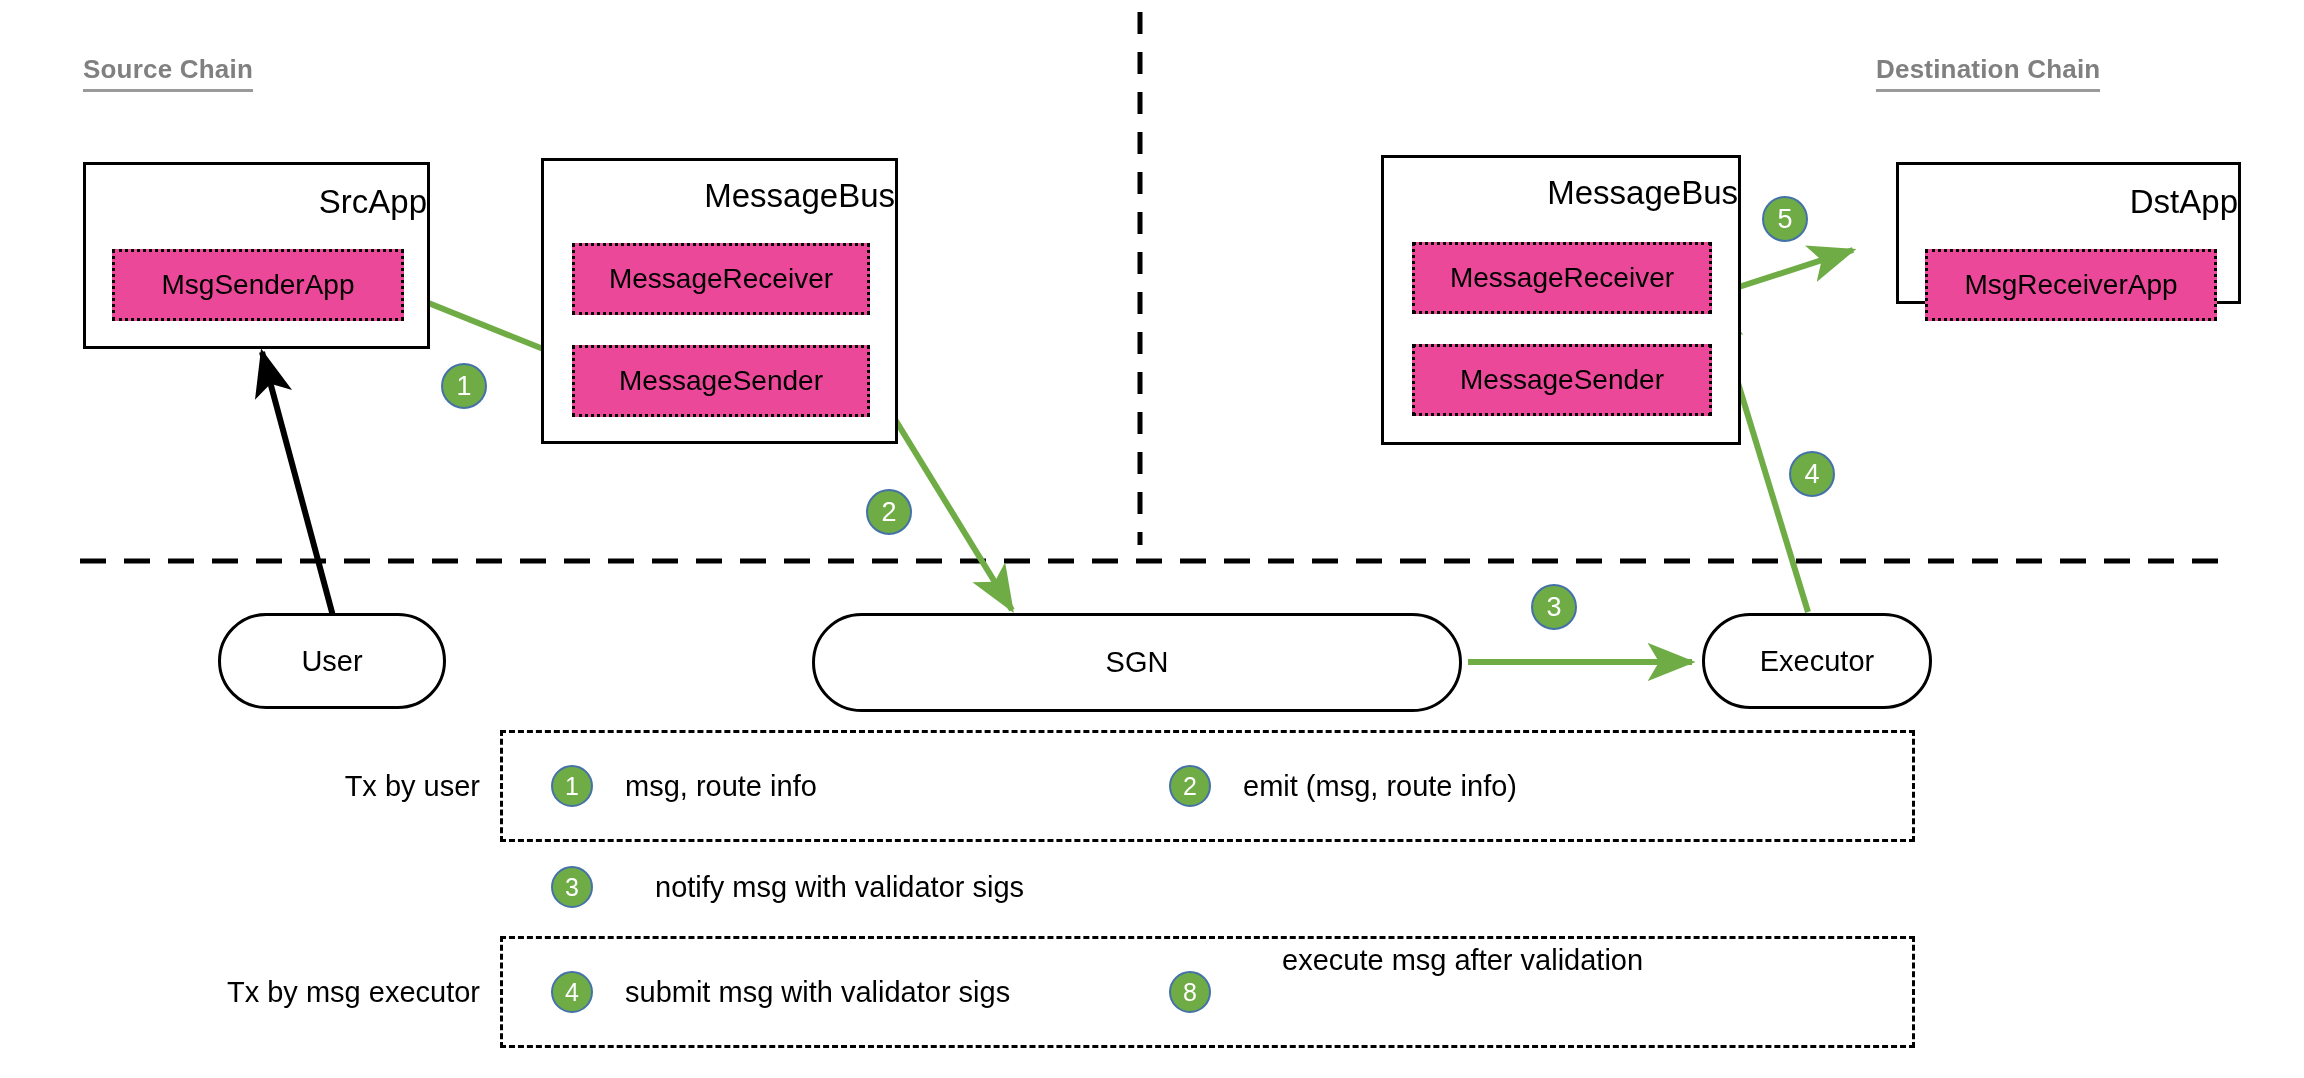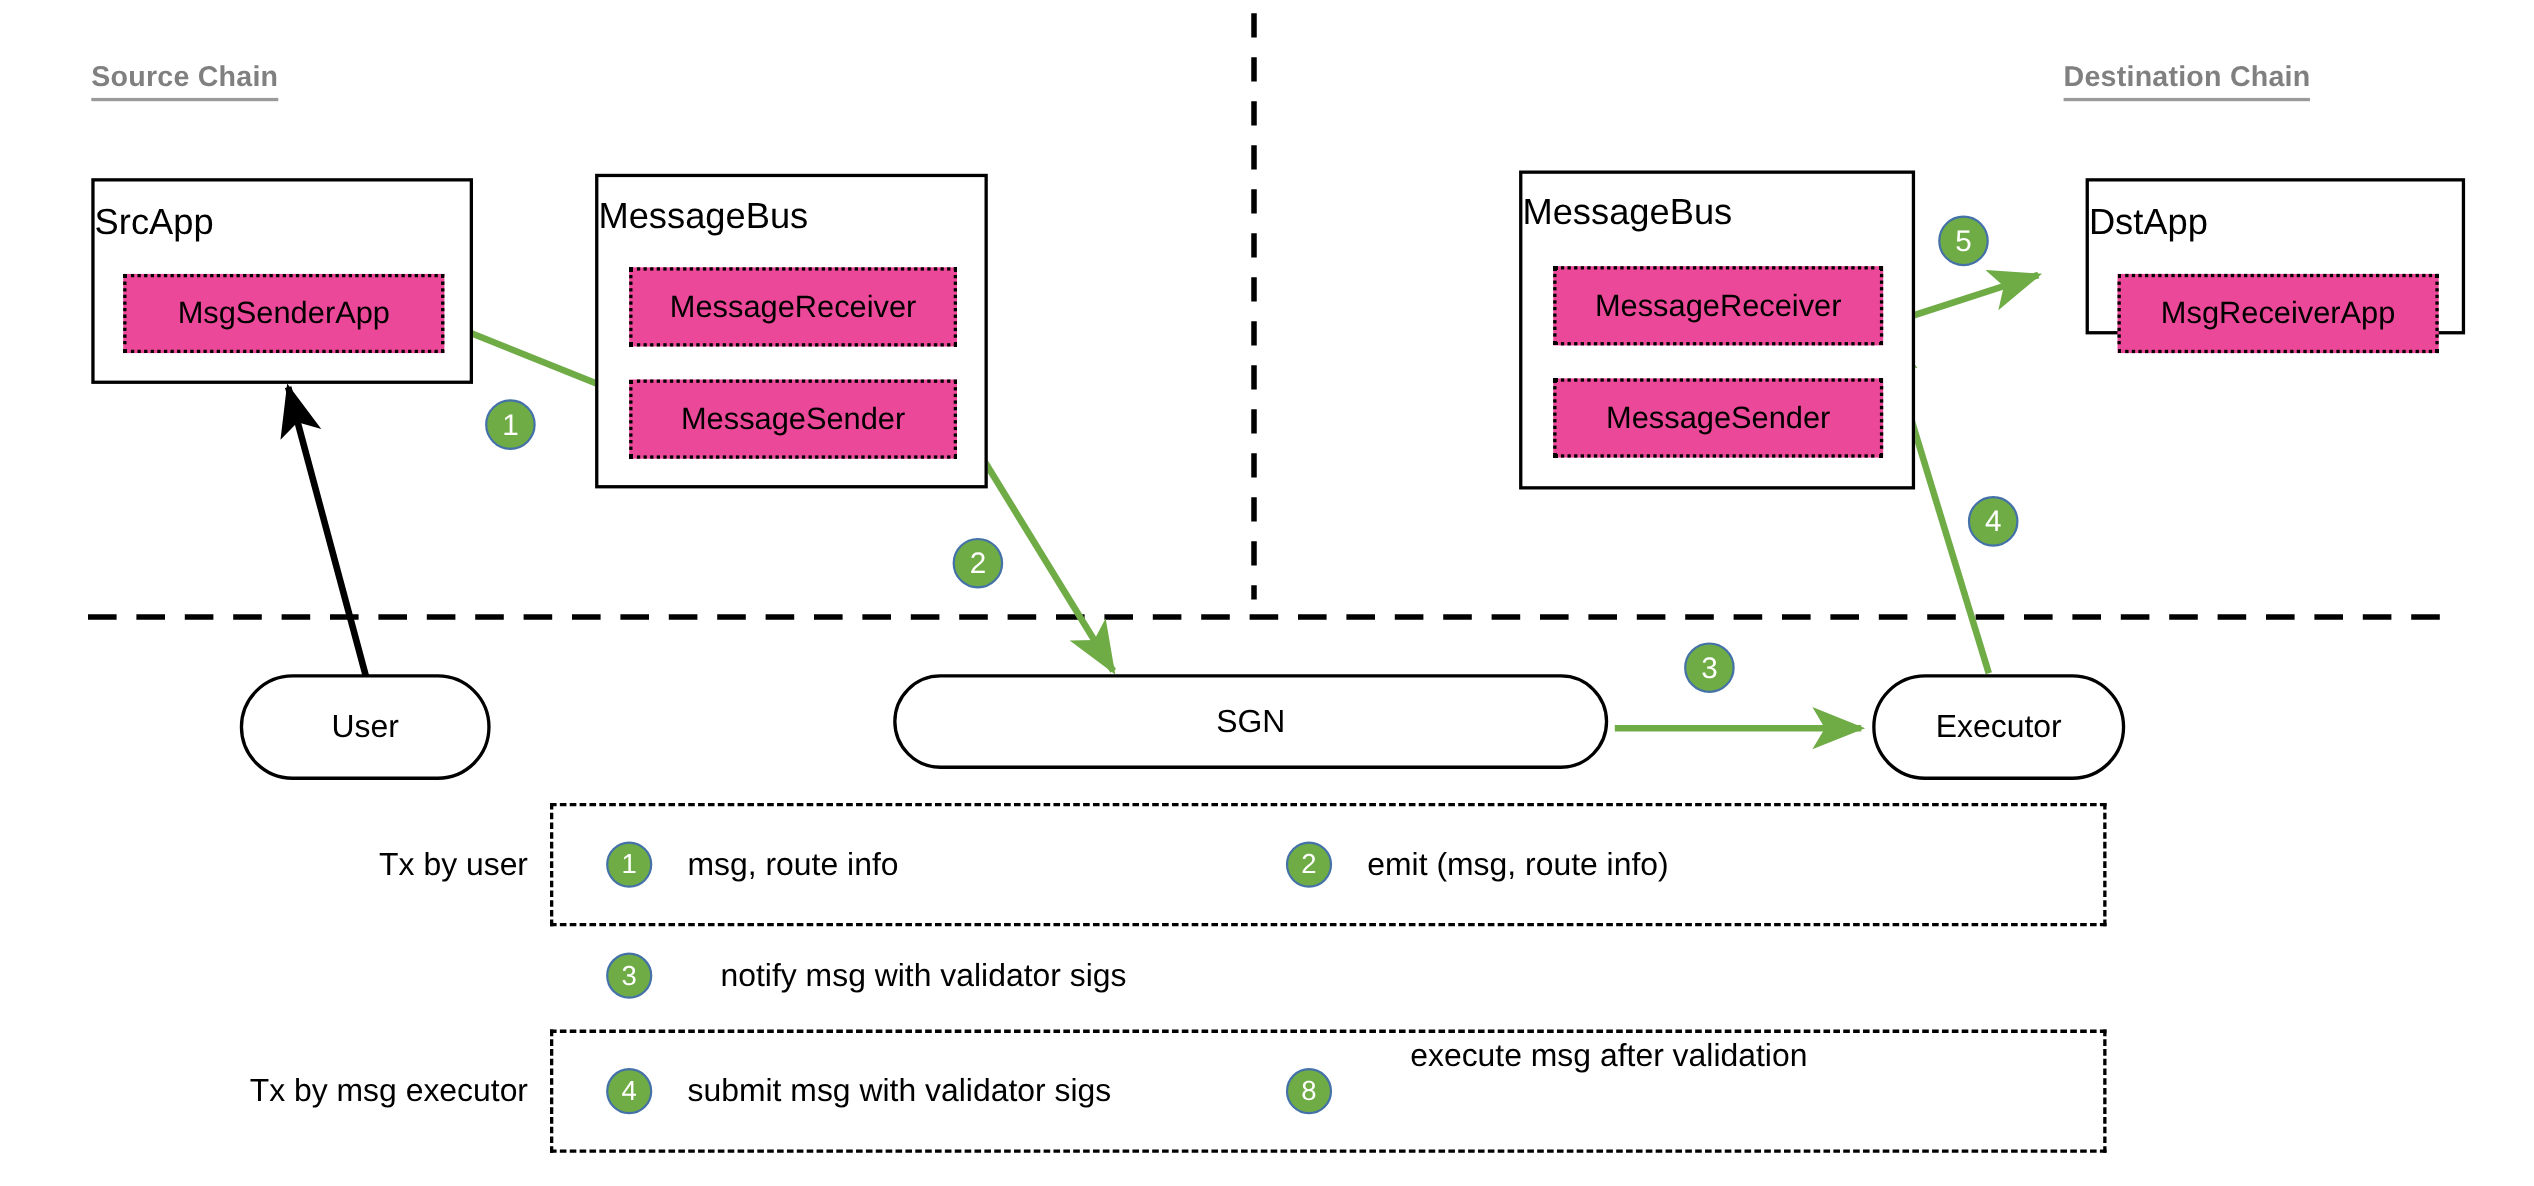--- a/index.html
+++ b/index.html
@@ -11,21 +11,21 @@
   .chain-title{
     position:absolute; color:#808080; font-weight:bold; font-size:26px;
     letter-spacing:.2px; border-bottom:3px solid #9a9a9a; padding-bottom:4px;
     white-space:nowrap;
   }
 
   .solid-box{
     position:absolute; border:3px solid #000; background:#fff; box-sizing:border-box;
   }
   .box-title{
-    position:absolute; left:0; right:0; text-align:left; font-size:33px;
+    position:absolute; left:0; right:0; text-align:right; font-size:33px;
     color:#000; white-space:nowrap;
   }
   .dotted-box{
     position:absolute; border:3px dotted #000; background:#ec4899; box-sizing:border-box;
     display:flex; align-items:center; justify-content:center;
     font-size:28px; color:#000; white-space:nowrap;
   }
 
   .pill{
     position:absolute; border:3px solid #000; background:#fff; box-sizing:border-box;
@@ -105,21 +105,21 @@
     <div class="dotted-box" style="left:28px; top:84px; width:300px; height:72px;">MessageReceiver</div>
     <div class="dotted-box" style="left:28px; top:186px; width:300px; height:72px;">MessageSender</div>
   </div>
 
   <div class="solid-box" style="left:1896px; top:162px; width:345px; height:142px;">
     <div class="box-title" style="top:18px;">DstApp</div>
     <div class="dotted-box" style="left:26px; top:84px; width:292px; height:72px;">MsgReceiverApp</div>
   </div>
 
   <div class="pill" style="left:218px; top:613px; width:228px; height:96px;">User</div>
-  <div class="pill" style="left:812px; top:613px; width:650px; height:86px;">SGN</div>
+  <div class="pill" style="left:812px; top:613px; width:650px; height:99px;">SGN</div>
   <div class="pill" style="left:1702px; top:613px; width:230px; height:96px;">Executor</div>
 
   <div class="badge" style="left:441px; top:363px;">1</div>
   <div class="badge" style="left:866px; top:489px;">2</div>
   <div class="badge" style="left:1531px; top:584px;">3</div>
   <div class="badge" style="left:1789px; top:451px;">4</div>
   <div class="badge" style="left:1762px; top:196px;">5</div>
 
   <div class="legend-label" style="left:240px; top:770px; width:240px;">Tx by user</div>
   <div class="legend-label" style="left:140px; top:976px; width:340px;">Tx by msg executor</div>

